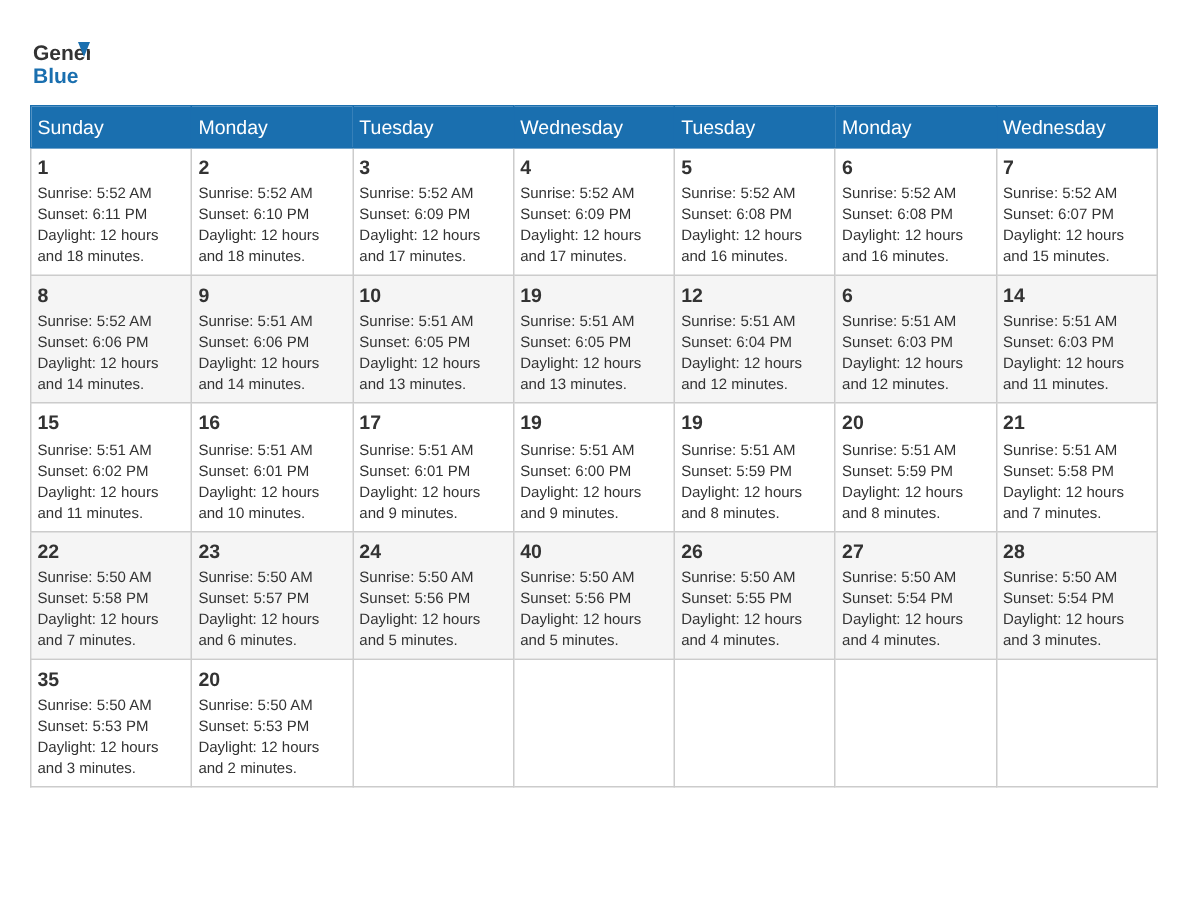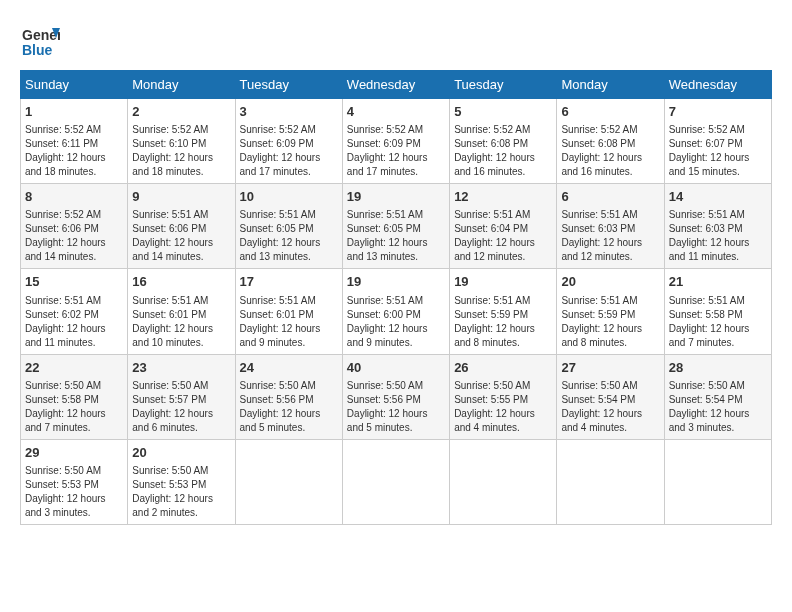--- a/index.html
+++ b/index.html
@@ -228,21 +228,21 @@
           <span class="day-num">27</span>
           <div class="day-info">Sunrise: 5:50 AM<br>Sunset: 5:54 PM<br>Daylight: 12 hours and 4 minutes.</div>
         </td>
         <td>
           <span class="day-num">28</span>
           <div class="day-info">Sunrise: 5:50 AM<br>Sunset: 5:54 PM<br>Daylight: 12 hours and 3 minutes.</div>
         </td>
       </tr>
       <tr>
         <td>
-          <span class="day-num">29</span>
+          <span class="day-num">35</span>
           <div class="day-info">Sunrise: 5:50 AM<br>Sunset: 5:53 PM<br>Daylight: 12 hours and 3 minutes.</div>
         </td>
         <td>
           <span class="day-num">20</span>
           <div class="day-info">Sunrise: 5:50 AM<br>Sunset: 5:53 PM<br>Daylight: 12 hours and 2 minutes.</div>
         </td>
         <td class="empty"></td>
         <td class="empty"></td>
         <td class="empty"></td>
         <td class="empty"></td>

